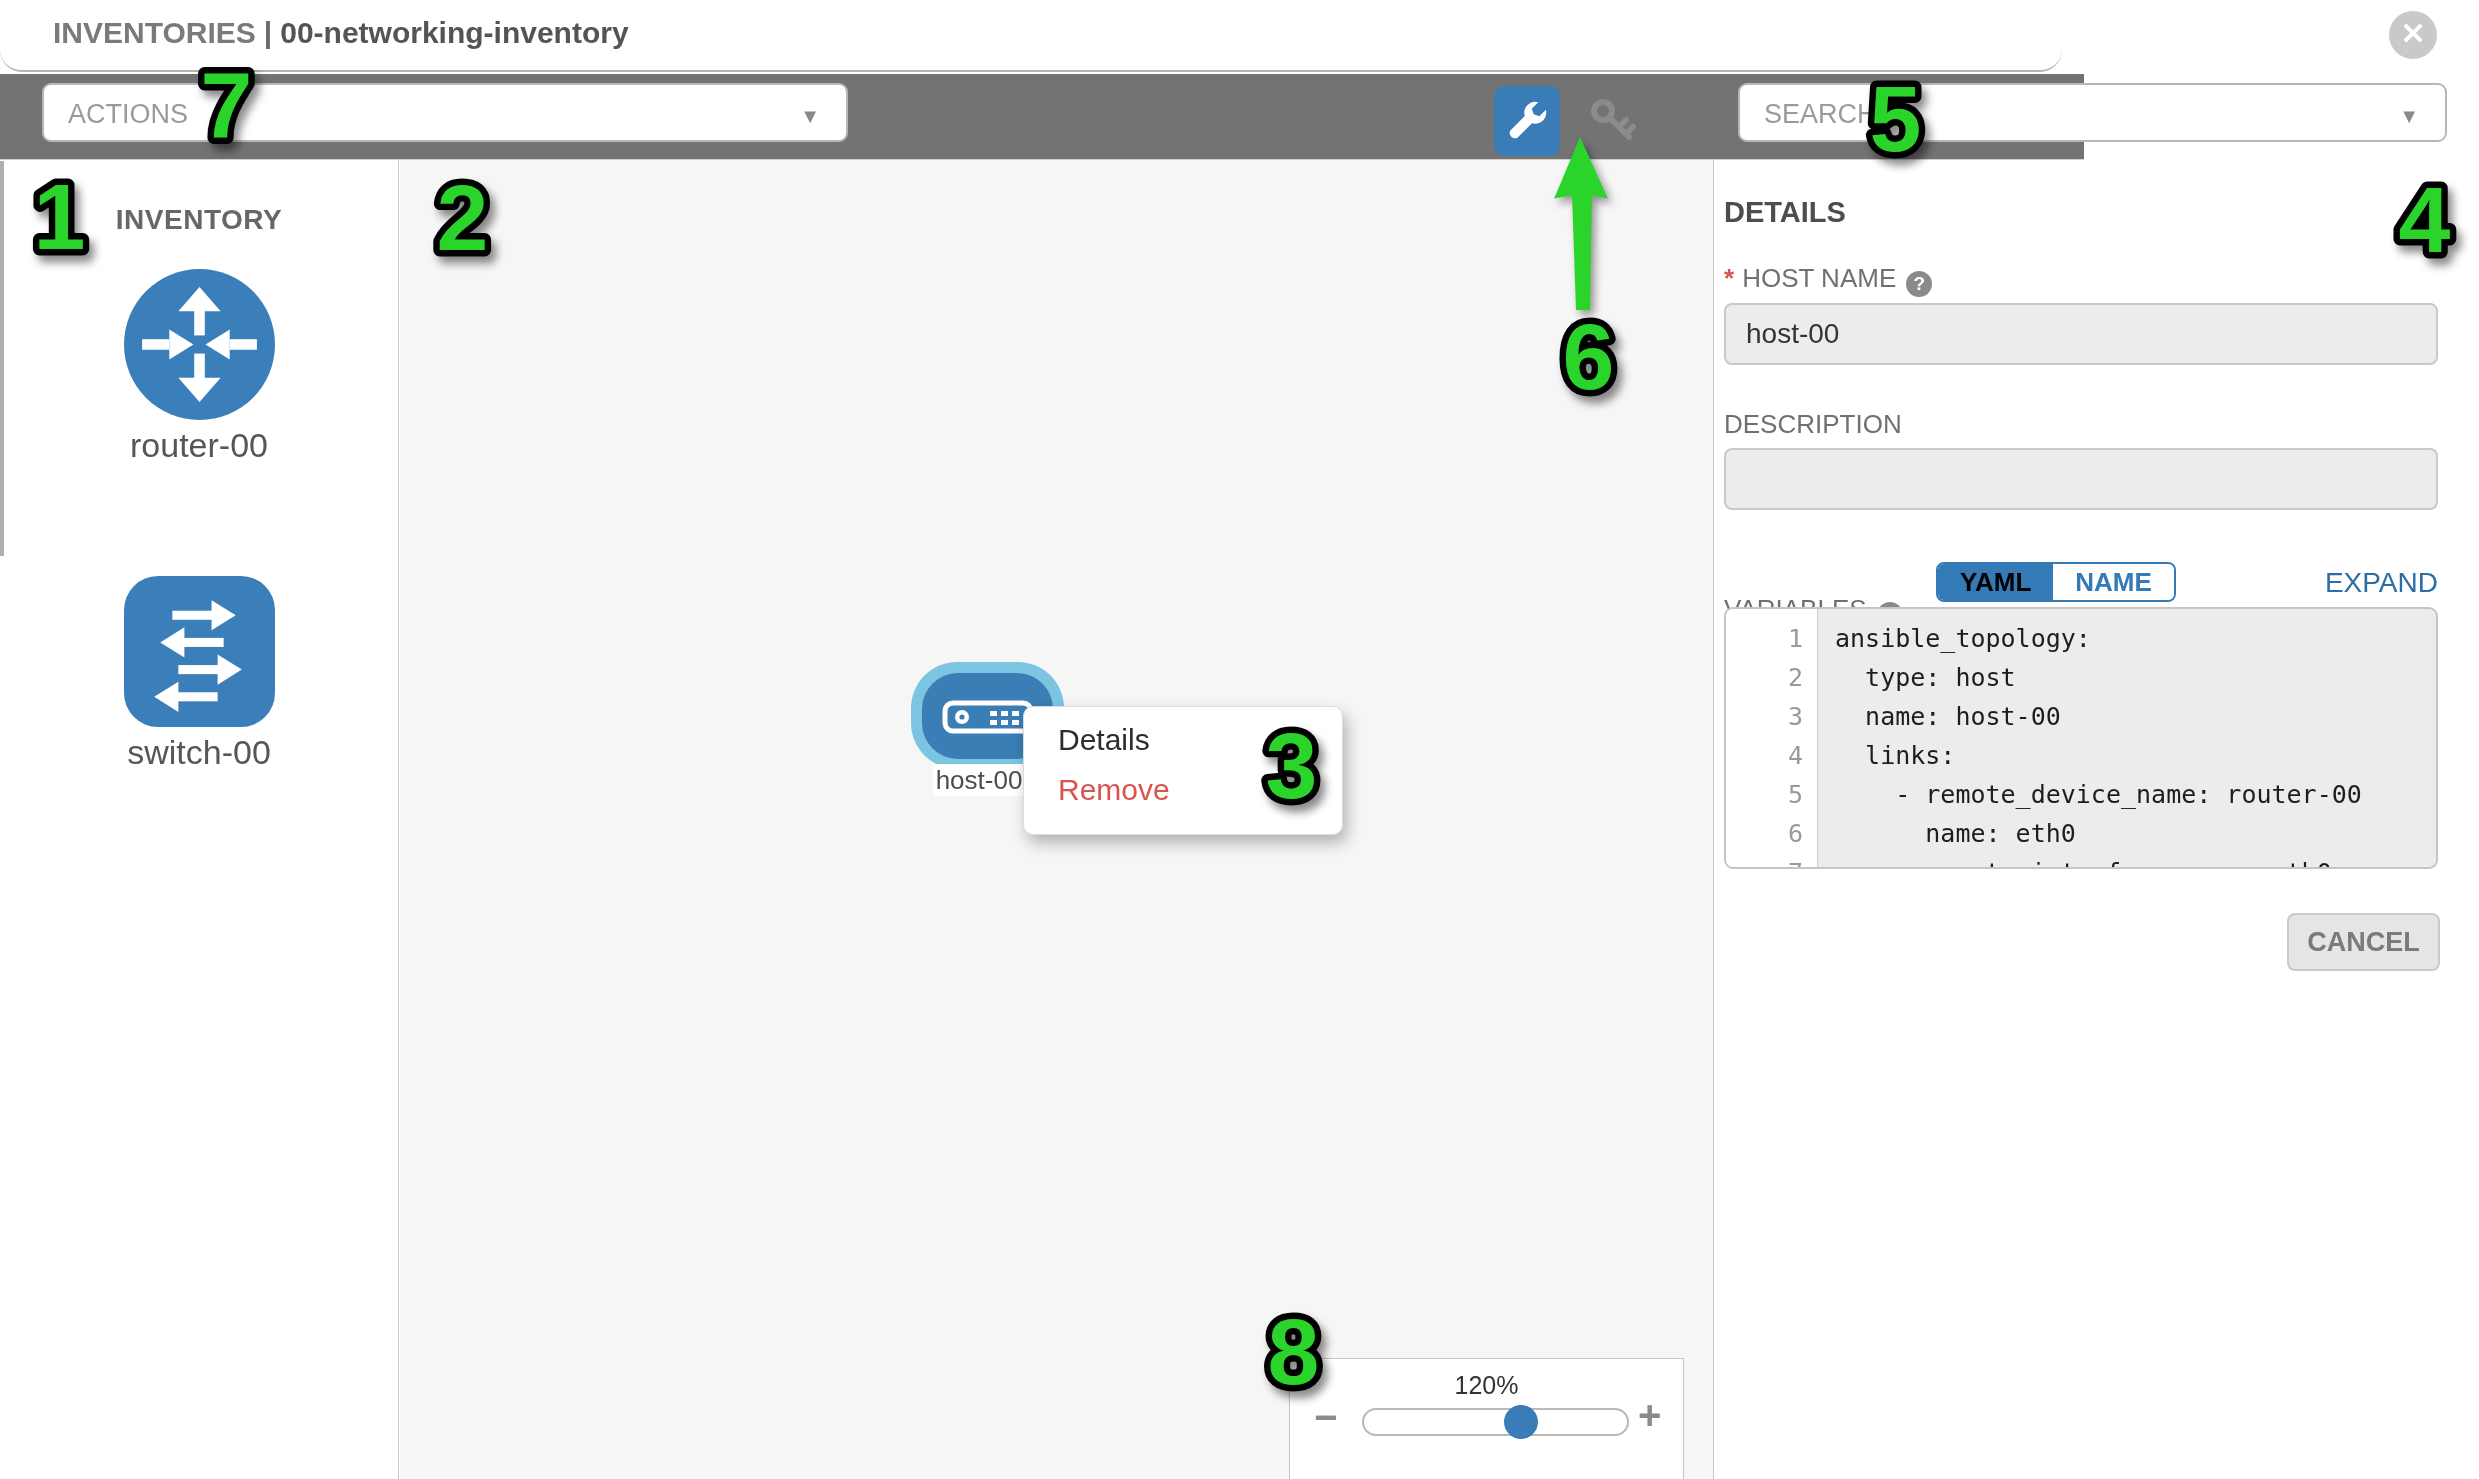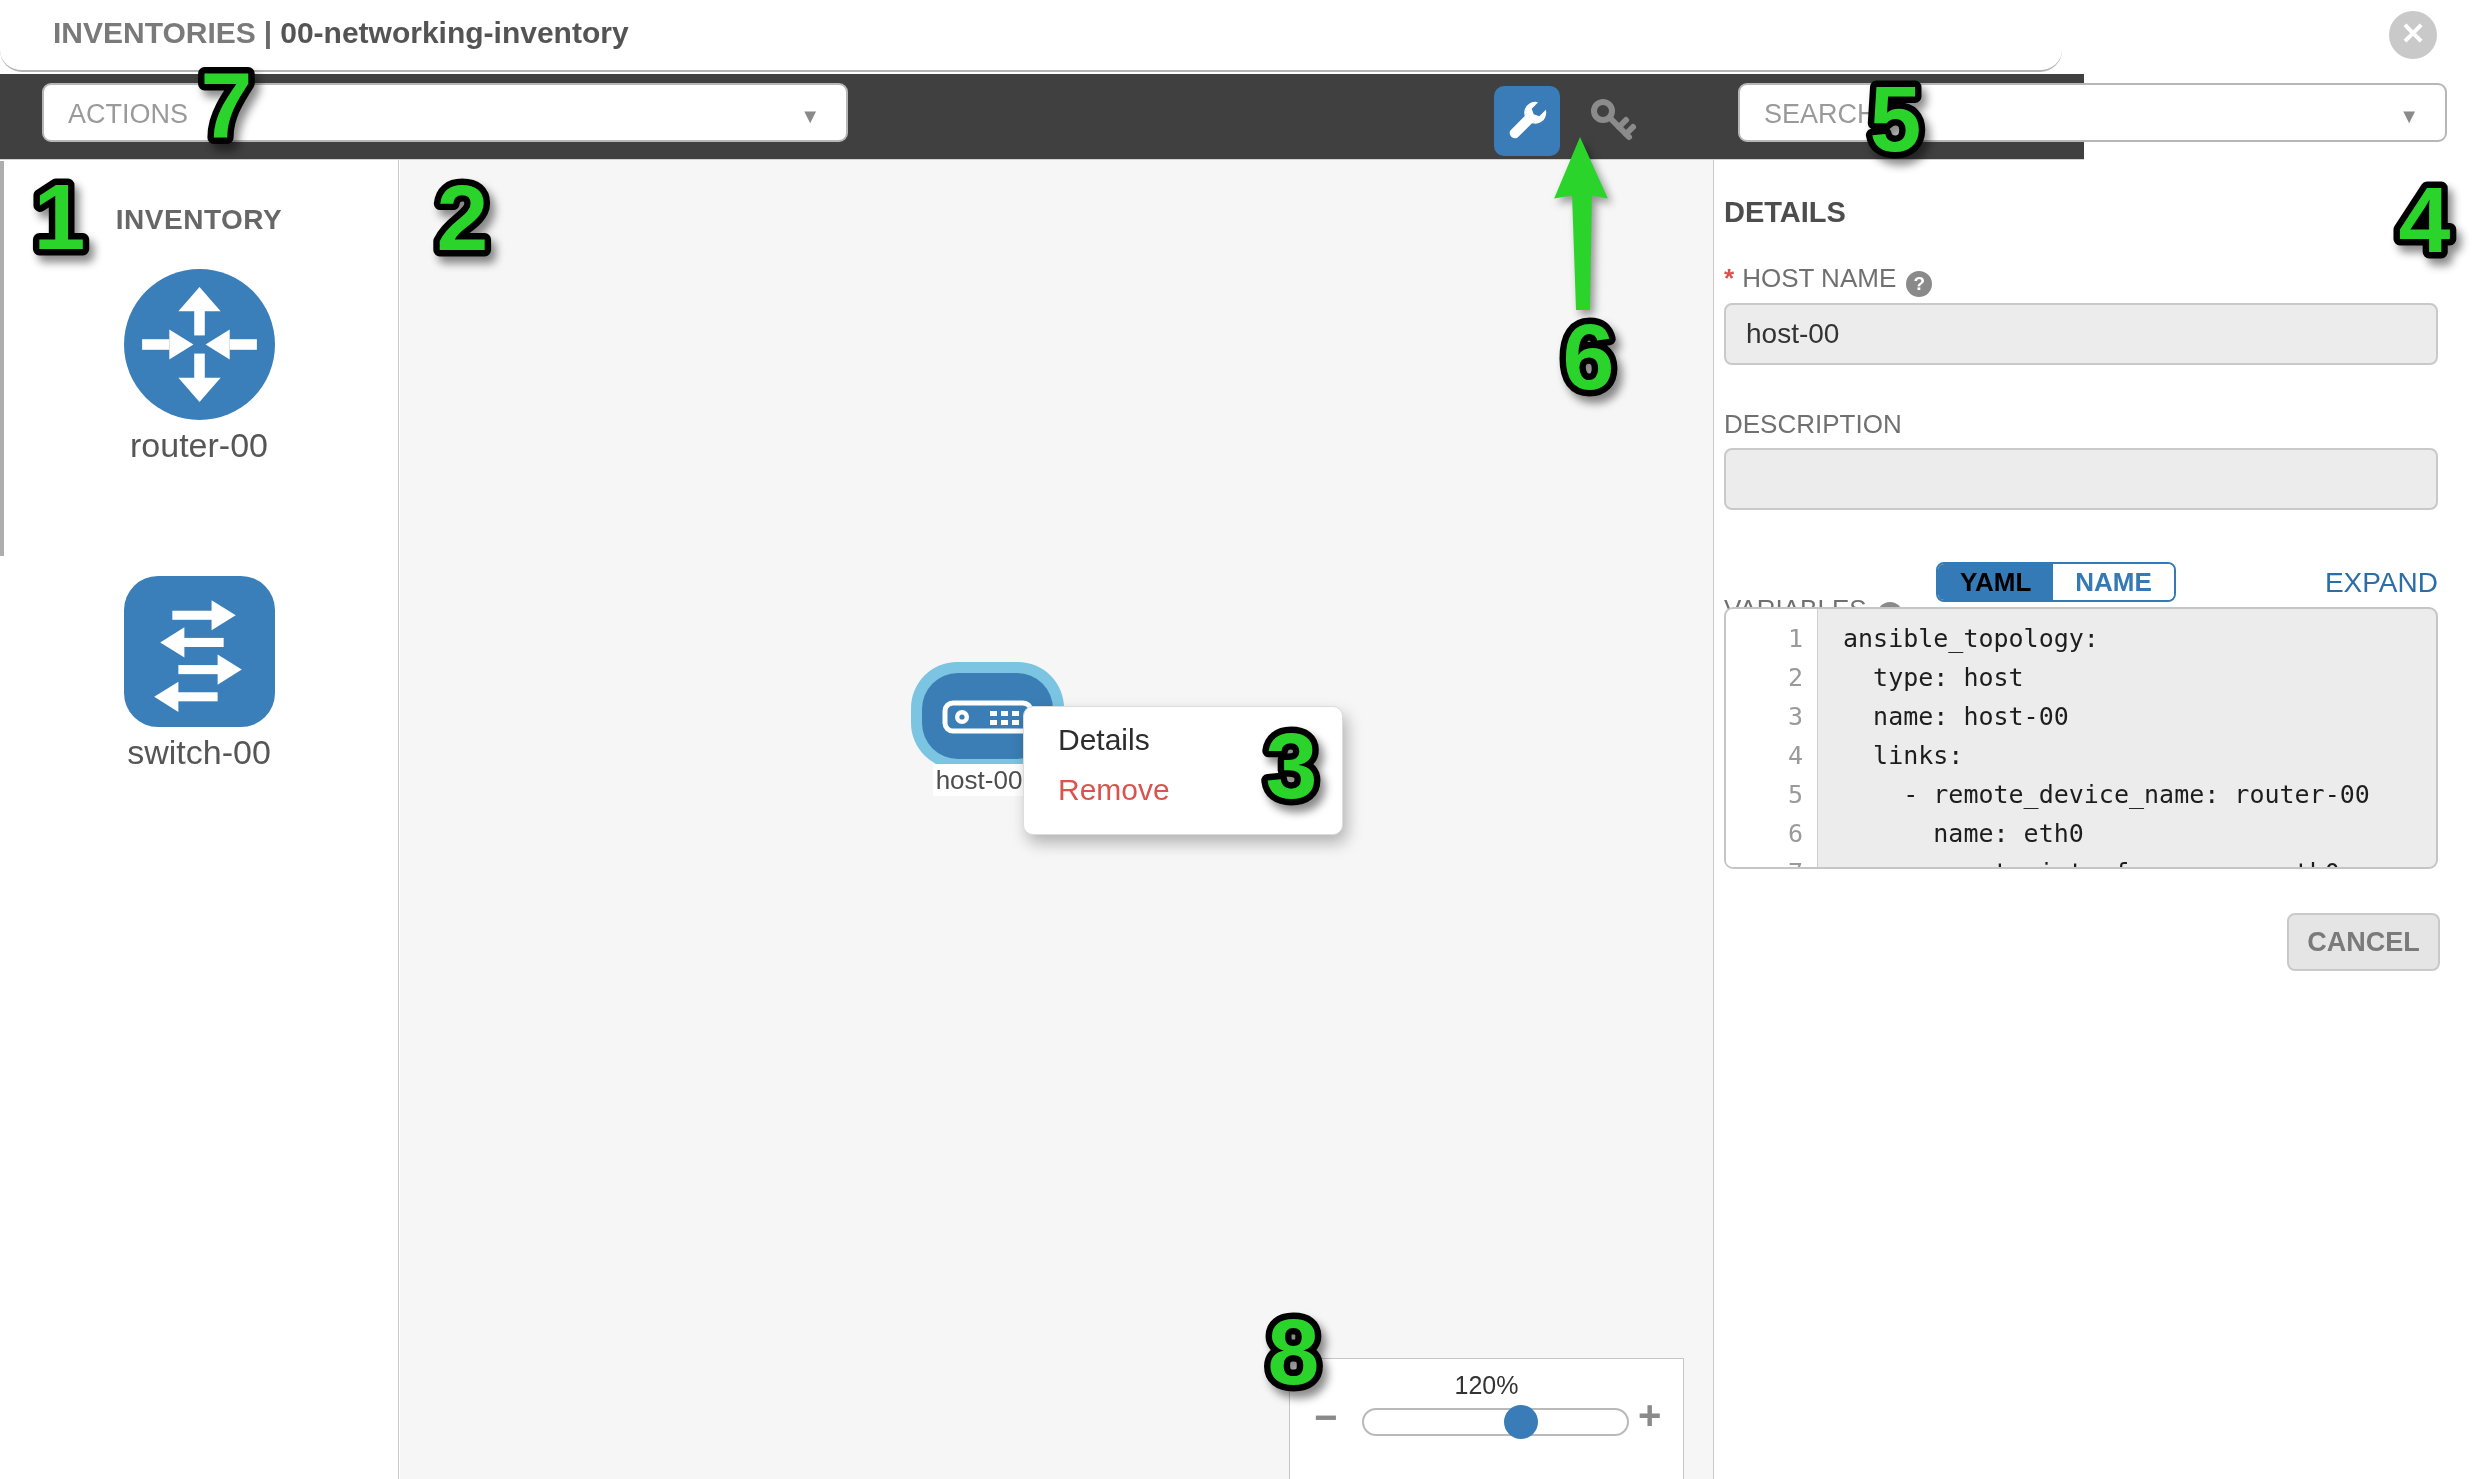--- a/index.html
+++ b/index.html
@@ -9,21 +9,21 @@
     font-family:"Liberation Sans", sans-serif; background:#fff;
   }
   
   .titlebar { position:absolute; left:0; top:0; width:2062px; height:72px; background:#fff; border-bottom:2px solid #b3b3b3;border-radius:22px; }
   .titlebar .crumb { position:absolute; left:53px; top:16px; font-size:30px; font-weight:bold; color:#7a7a7a; }
   .titlebar .crumb .sep { color:#6a6a6a; margin:0 8px; }
   .titlebar .crumb .name { color:#545454; }
   .close-btn { position:absolute; left:2389px; top:11px; width:48px; height:48px; border-radius:50%;
     background:#c9c9c9; color:#fff; font-size:30px; font-weight:bold; text-align:center; line-height:46px; cursor:pointer; }
   
-  .toolbar { position:absolute; left:0; top:74px; width:2084px; height:86px; background:#404040; border-bottom:1px solid #d2d2d2; }
+  .toolbar { position:absolute; left:0; top:74px; width:2084px; height:86px; background:#737373; border-bottom:1px solid #d2d2d2; }
   .select-box { position:absolute; background:#fff; border:2px solid #b7b7b7; border-radius:9px; height:59px; }
   .select-box .ph { position:absolute; left:24px; top:14px; font-size:27px; color:#9a9a9a; }
   .select-box .caret { position:absolute; right:26px; top:20px; font-size:20px; color:#8a8a8a; }
   #actions-select { left:42px; top:9px; width:806px; }
   #search-select  { left:1738px; top:9px; width:709px; }
   .wrench-btn { position:absolute; left:1494px; top:12px; width:66px; height:70px; background:#3a7cb8; border-radius:10px; cursor:pointer; }
   .wrench-btn svg { position:absolute; left:11px; top:13px; }
   .key-btn { position:absolute; left:1586px; top:20px; width:52px; height:52px; cursor:pointer; }
   
   .sidebar { position:absolute; left:0; top:160px; width:399px; height:1319px; background:#fff; border-right:1px solid #c9c9c9; }
@@ -67,21 +67,21 @@
   .toggle .seg { font-size:26px; font-weight:bold; padding:0 22px; line-height:37px; }
   .toggle .seg.on  { background:#337ab7; color:#000000; }
   .toggle .seg.off { background:#fff; color:#337ab7; }
   .expand-link { position:absolute; right:0; top:5px; font-size:28px; color:#2b6da8; cursor:pointer; }
   
   .editor { position:absolute; left:10px; top:447px; width:714px; height:262px; border:2px solid #c5c5c5; border-radius:9px; background:#ececec; overflow:hidden; font-family:"DejaVu Sans Mono", monospace; }
   .ed-gutter { position:absolute; left:0; top:0; width:92px; height:100%; background:#fff; border-right:1px solid #cfcfcf; }
   .ed-lines { position:absolute; left:93px; top:0; right:0; }
   .ed-row { height:39px; line-height:39px; font-size:25px; white-space:pre; }
   .ed-gutter .ed-row { text-align:right; padding-right:14px; color:#9a9a9a; }
-  .ed-lines .ed-row { padding-left:24px; color:#1d1d1d; }
+  .ed-lines .ed-row { padding-left:16px; color:#1d1d1d; }
   .ed-pad { height:10px; }
   .cancel-btn { position:absolute; left:573px; top:753px; width:153px; height:58px; background:#e5e5e5; border:2px solid #c9c9c9; border-radius:8px;
     font-size:27px; font-weight:bold; color:#7a7a7a; text-align:center; line-height:54px; cursor:pointer; }
   
   .ann { position:absolute; width:129px; height:129px; overflow:visible; filter:drop-shadow(5px 7px 4px rgba(0,0,0,0.45)); pointer-events:none; }
   .ann text { font-family:"Liberation Sans", sans-serif; font-weight:bold; font-size:94px; fill:#2bd42b; stroke:#000; stroke-width:13px; stroke-linejoin:round; paint-order:stroke; text-anchor:middle; }
   .ann-arrow { position:absolute; overflow:visible; filter:drop-shadow(4px 5px 4px rgba(0,0,0,0.4)); pointer-events:none; }
 </style>
 </head>
 <body>

